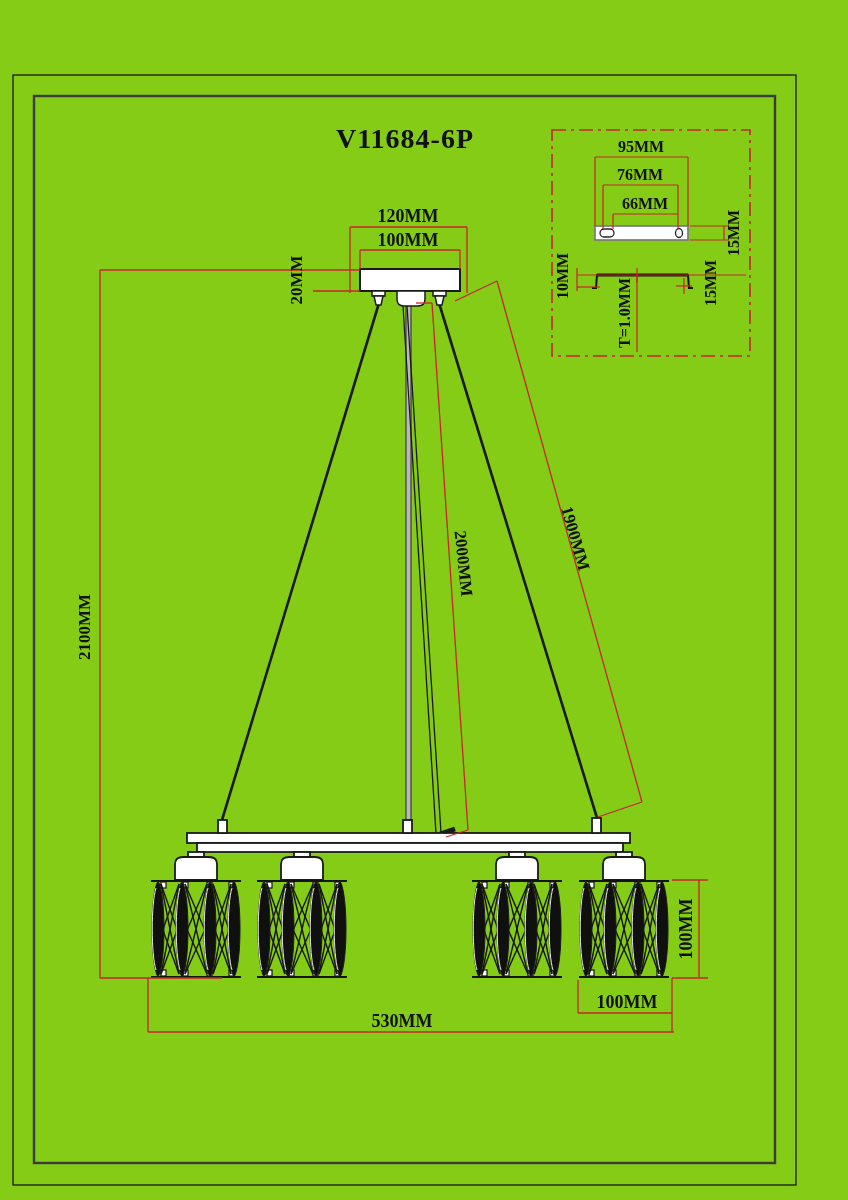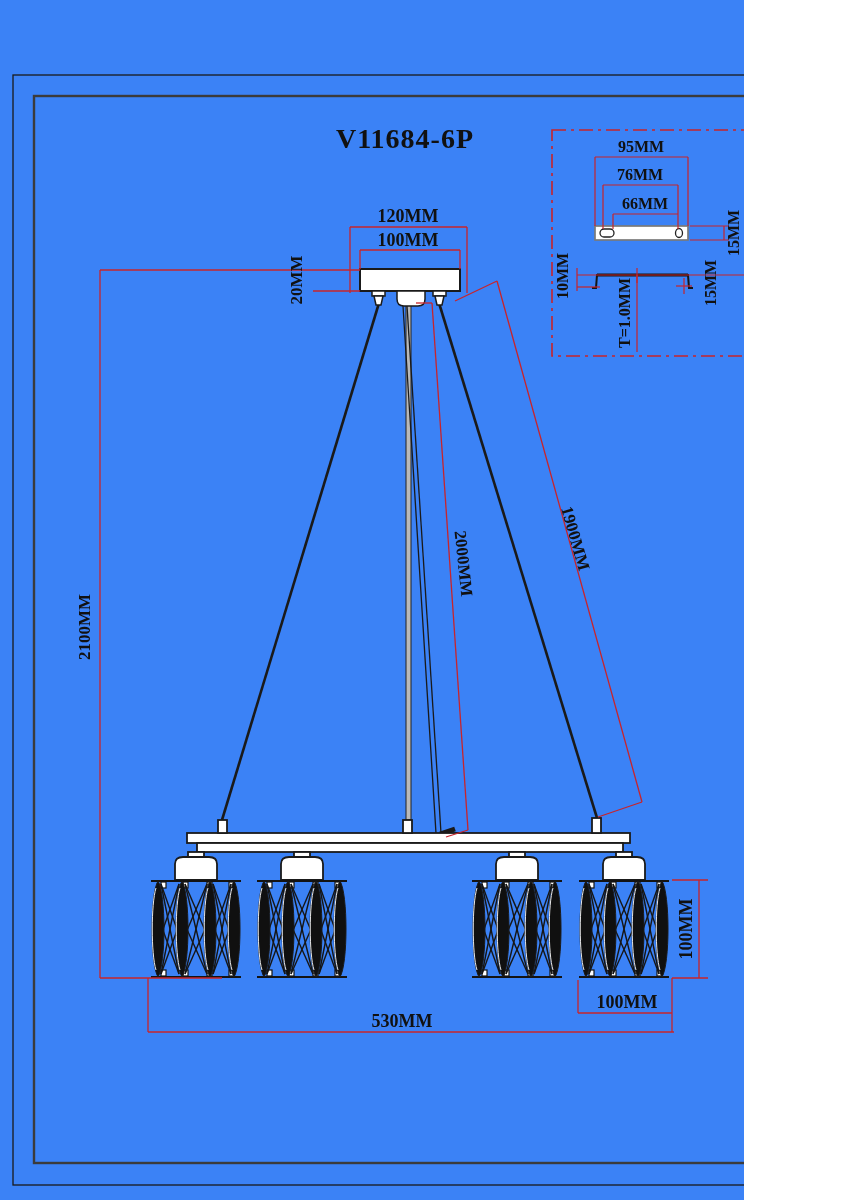--- a/index.html
+++ b/index.html
@@ -1,16 +1,16 @@
 <!DOCTYPE html>
 <html><head>
 <meta charset="utf-8">
 <style>
   html,body{margin:0;padding:0;background:#ffffff;}
-  .page{position:relative;width:744px;height:1200px;background:#3b82f6;overflow:hidden;}
+  .page{position:relative;width:848px;height:1200px;background:#84cc16;overflow:hidden;}
   svg{display:block;}
   text{font-family:"Liberation Serif","DejaVu Serif",serif;font-weight:bold;fill:#111;}
   .title-text{font-size:28px;letter-spacing:1px;}
   .dim-lg{font-size:18px;}
   .dim-md{font-size:17px;}
   .dim-sm{font-size:16px;}
 </style>
 </head>
 <body>
 

